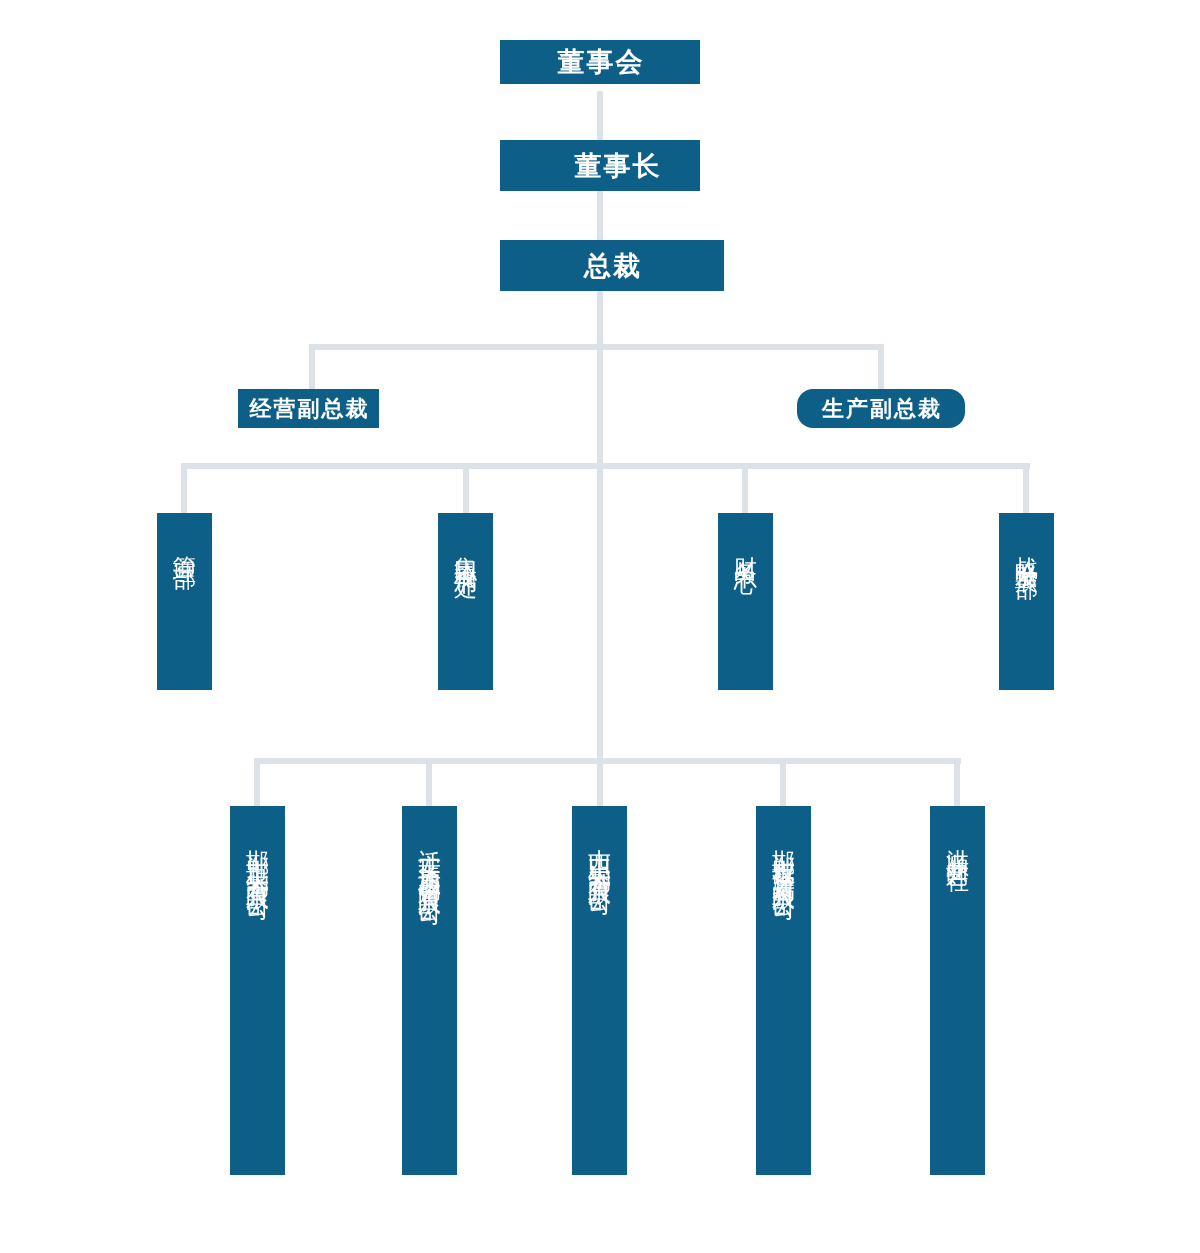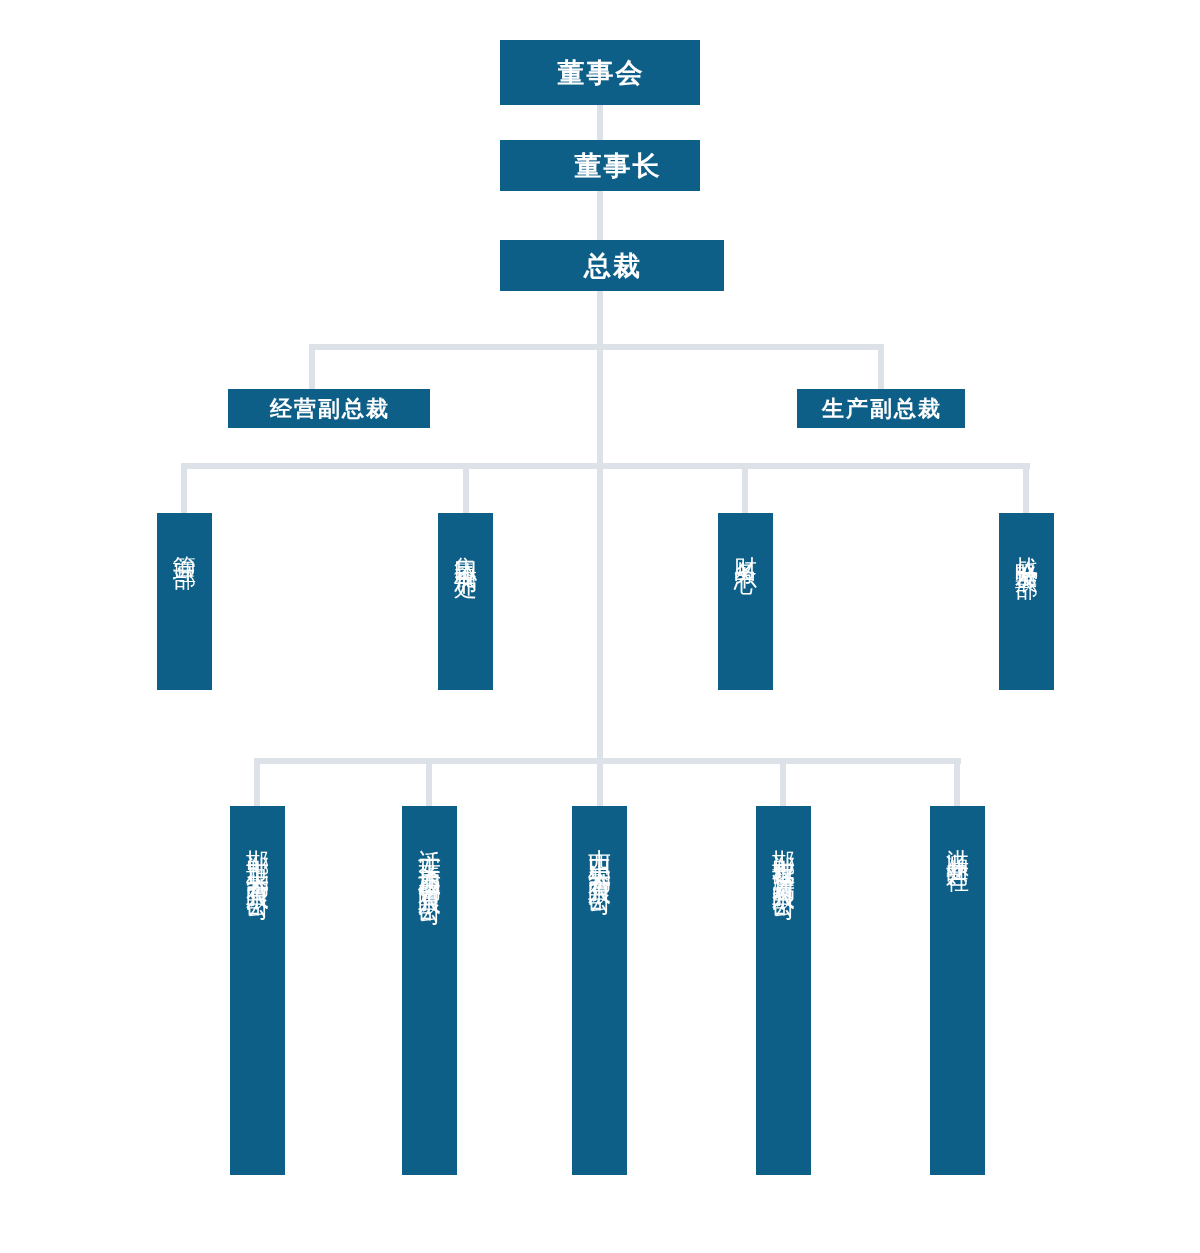--- a/index.html
+++ b/index.html
@@ -70,29 +70,29 @@
   <div class="line" style="left:742px;  top:463px; width:6px;  height:50px;"></div>
   <div class="line" style="left:1023px; top:463px; width:6px;  height:50px;"></div>
 
   <div class="line" style="left:254px; top:758px; width:707px; height:6px;"></div>
   <div class="line" style="left:254px; top:758px; width:6px;   height:48px;"></div>
   <div class="line" style="left:426px; top:758px; width:6px;   height:48px;"></div>
   <div class="line" style="left:597px; top:758px; width:6px;   height:48px;"></div>
   <div class="line" style="left:780px; top:758px; width:6px;   height:48px;"></div>
   <div class="line" style="left:954px; top:758px; width:6px;   height:48px;"></div>
 
-  <div class="node hnode lg" style="left:500px; top:40px;  width:200px; height:65px;">董事会</div>
+  <div class="node hnode lg" style="left:500px; top:40px;  width:200px; height:44px;">董事会</div>
 
   <div class="node hnode lg" style="left:500px; top:140px; width:200px; height:51px;padding-left:34px;">董事长</div>
 
   <div class="node hnode lg" style="left:500px; top:240px; width:224px; height:51px;">总裁</div>
 
-  <div class="node hnode md" style="left:228px; top:389px; width:202px; height:39px;">经营副总裁</div>
+  <div class="node hnode md" style="left:238px; top:389px; width:141px; height:39px;">经营副总裁</div>
 
-  <div class="node hnode md" style="left:797px; top:389px; width:168px; height:39px;">生产副总裁</div>
+  <div class="node hnode md" style="left:797px; top:389px; width:168px; height:39px;border-radius:16px;">生产副总裁</div>
 
   <div class="node vnode" style="left:157px; top:513px; width:55px; height:177px;">
     <span>管理部</span>
   </div>
 
   <div class="node vnode" style="left:438px; top:513px; width:55px; height:177px;">
     <span>集团秘书处</span>
   </div>
 
   <div class="node vnode" style="left:718px; top:513px; width:55px; height:177px;">

